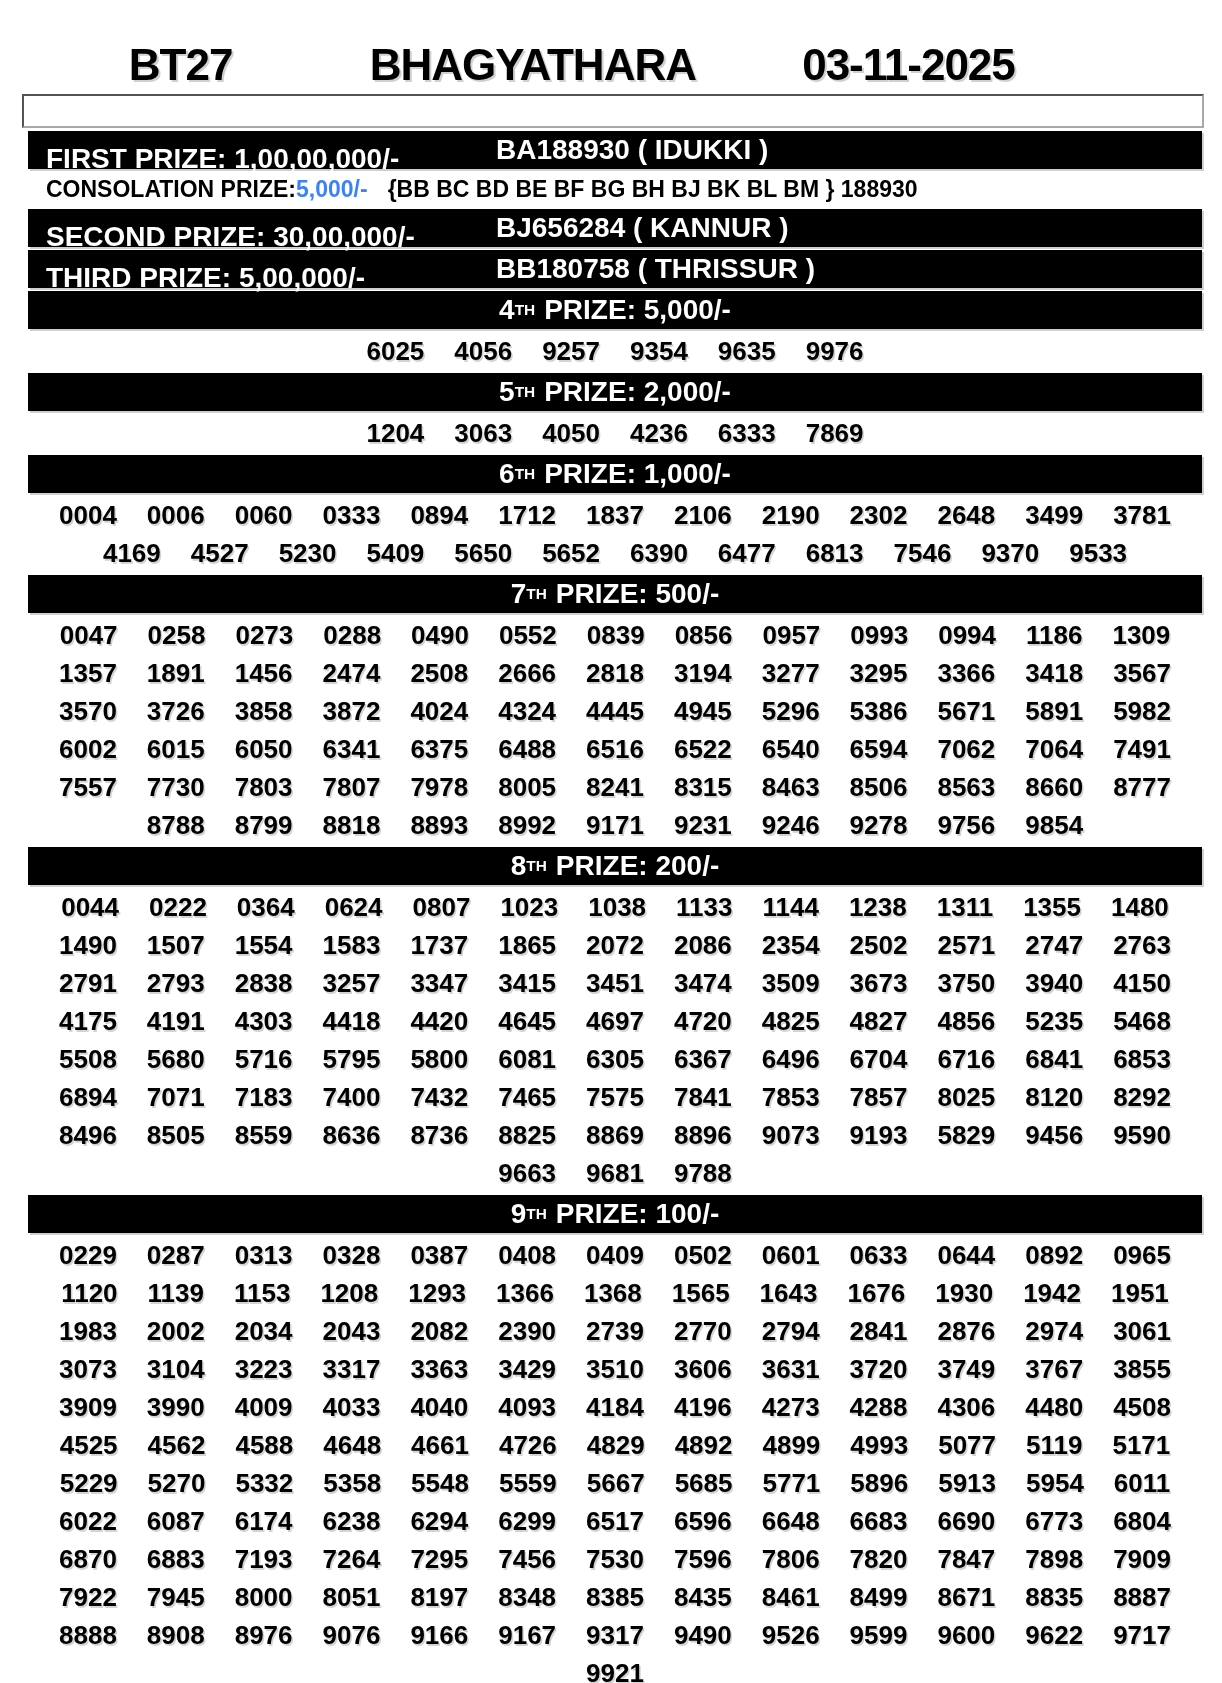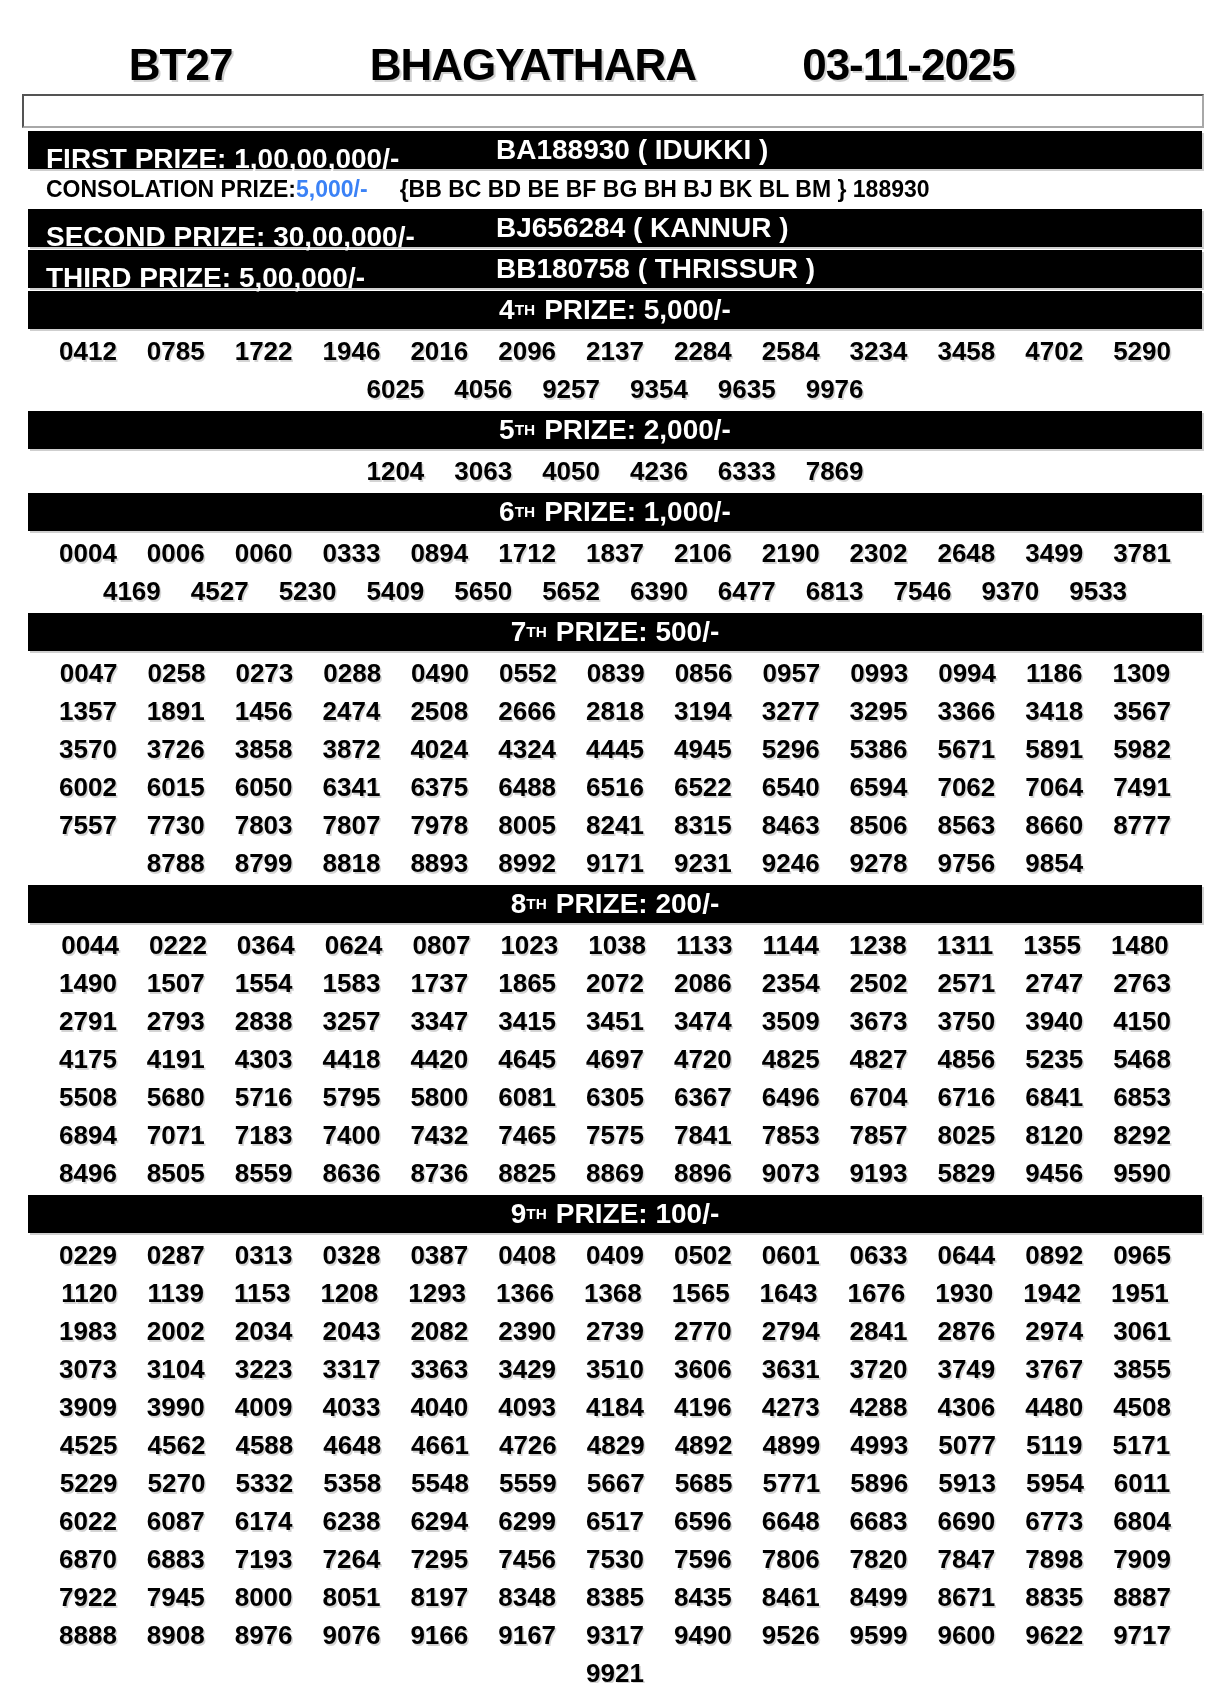--- a/index.html
+++ b/index.html
@@ -61,21 +61,21 @@
   .consolation {
     height: 34px;
     display: flex;
     align-items: center;
     padding-left: 18px;
     font-weight: bold;
     font-size: 23px;
     color: #000;
   }
   .consolation .amount { color: #3b82f6; }
-  .consolation .series { margin-left: 32px; }
+  .consolation .series { margin-left: 20px; }
 
   
   .num-row {
     display: flex;
     justify-content: center;
     gap: 30px;
     height: 38px;
     line-height: 38px;
   }
   .num {
@@ -119,35 +119,20 @@
   <div class="bar left">
     <span class="bar-label">THIRD PRIZE: 5,00,000/-</span>
     <span class="bar-winner">BB180758 ( THRISSUR )</span>
   </div>
 
   <div id="sections">
       <div class="bar center">
         <span>4</span>
         <sup>TH</sup>
         <span class="bar-rest">PRIZE: 5,000/-</span>
-      </div>
-      <div class="num-row">
-        <span class="num">0412</span>
-        <span class="num">0785</span>
-        <span class="num">1722</span>
-        <span class="num">1946</span>
-        <span class="num">2016</span>
-        <span class="num">2096</span>
-        <span class="num">2137</span>
-        <span class="num">2284</span>
-        <span class="num">2584</span>
-        <span class="num">3234</span>
-        <span class="num">3458</span>
-        <span class="num">4702</span>
-        <span class="num">5290</span>
       </div>
       <div class="num-row">
         <span class="num">6025</span>
         <span class="num">4056</span>
         <span class="num">9257</span>
         <span class="num">9354</span>
         <span class="num">9635</span>
         <span class="num">9976</span>
       </div>
       <div class="bar center">
@@ -393,20 +378,25 @@
         <span class="num">8736</span>
         <span class="num">8825</span>
         <span class="num">8869</span>
         <span class="num">8896</span>
         <span class="num">9073</span>
         <span class="num">9193</span>
         <span class="num">5829</span>
         <span class="num">9456</span>
         <span class="num">9590</span>
       </div>
+      <div class="num-row">
+        <span class="num">9663</span>
+        <span class="num">9681</span>
+        <span class="num">9788</span>
+      </div>
       <div class="bar center">
         <span>9</span>
         <sup>TH</sup>
         <span class="bar-rest">PRIZE: 100/-</span>
       </div>
       <div class="num-row">
         <span class="num">0229</span>
         <span class="num">0287</span>
         <span class="num">0313</span>
         <span class="num">0328</span>

